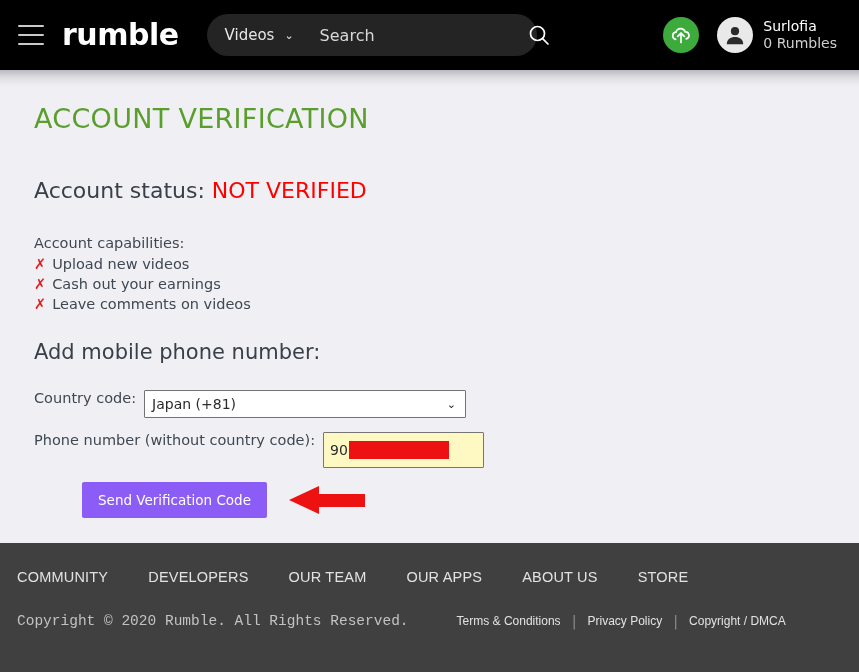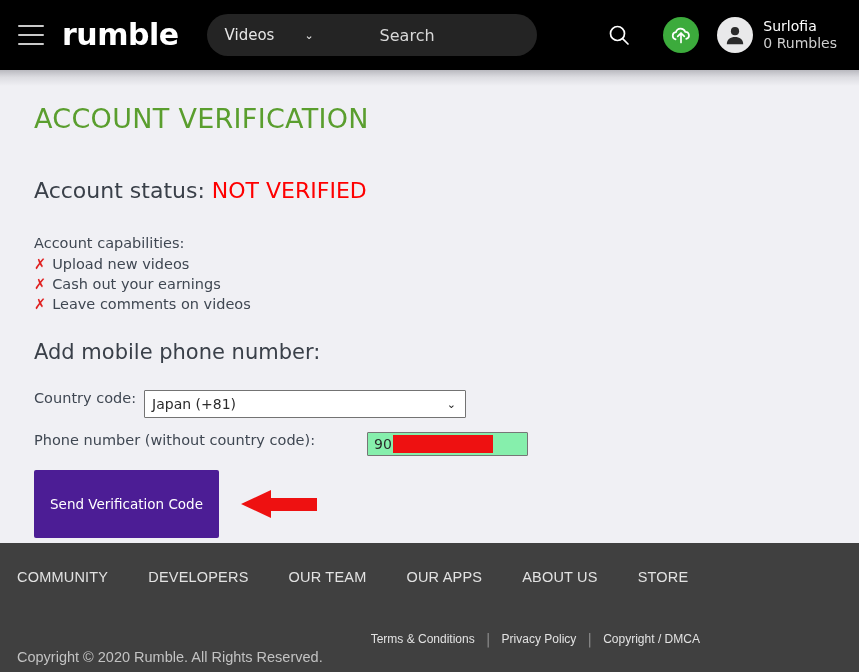--- a/index.html
+++ b/index.html
@@ -37,21 +37,20 @@
     font-family: "DejaVu Sans", sans-serif;
     line-height: 1;
     margin-right: 28px;
   }
   .searchbar {
     width: 330px; height: 42px;
     background: #242424;
     border-radius: 21px;
     display: flex; align-items: center;
     padding: 0 6px 0 18px;
-    gap: 20px;
   }
   .search-cat {
     color: #e6e6e6; font-size: 15px; white-space: nowrap;
   }
   .search-caret {
     margin: 0 12px 0 10px; color: #e6e6e6; font-size: 11px; line-height: 1;
   }
   .search-div {
     width: 1px; height: 22px; background: #555; margin-right: 12px;
   }
@@ -142,41 +141,41 @@
     padding: 0 24px 0 7px;
     border-radius: 1px;
     display: flex; align-items: center;
     position: relative; cursor: pointer;
   }
   .country-select .sel-caret {
     position: absolute; right: 9px; top: 50%; transform: translateY(-50%);
     font-size: 11px; color: #222;
   }
   .phone-input {
-    width: 161px; height: 24px;
+    width: 161px; height: 36px;
     border: 1px solid #767676;
-    background: #86efac;
+    background: #fef9c3;
     display: flex; align-items: center;
     padding-left: 6px;
     border-radius: 1px;
     cursor: text;
-    margin-left: 44px;
   }
   .phone-val { font-size: 14px; color: #2b2b2b; }
   .redaction { width: 100px; height: 18px; background: #ee1111; margin-left: 1px; }
   .btn-row { display: flex; align-items: center; margin-top: 12px; }
   .send-btn {
-    background: #4c1d95;
+    background: #8b5cf6;
     border: none;
     color: #ffffff;
     font-size: 13.5px;
     font-family: "DejaVu Sans", sans-serif;
-    padding: 26px 16px;
+    padding: 10px 16px;
     border-radius: 2px;
     cursor: pointer;
+    margin-left: 48px;
   }
   .arrow { margin-left: 22px; display: block; }
 
   
   .footer {
     background: #404040;
     height: 144px;
     padding: 26px 0 0 17px;
   }
   .footer-nav { display: flex; align-items: center; }
@@ -185,22 +184,22 @@
     text-decoration: none; margin-right: 40px;
     font-family: "Liberation Sans", sans-serif;
     letter-spacing: 0.2px;
     white-space: nowrap;
   }
   .footer-bottom {
     display: flex; align-items: center; margin-top: 28px;
   }
   .copyright {
     color: #c2c2c2; font-size: 14.5px;
-    font-family: Liberation Sans, sans-serif;
-    margin-right: 48px; white-space: nowrap; margin-top: 36px;
+    font-family: Liberation Mono, monospace;
+    margin-right: 48px; white-space: nowrap;
   }
   .legal-links { display: flex; align-items: center; }
   .legal-links a {
     color: #e2e2e2; font-size: 12px; text-decoration: none;
     font-family: "Liberation Sans", sans-serif; white-space: nowrap;
   }
   .legal-sep { color: #8a8a8a; margin: 0 11px; font-size: 14.5px; }
 </style>
 </head>
 <body>

